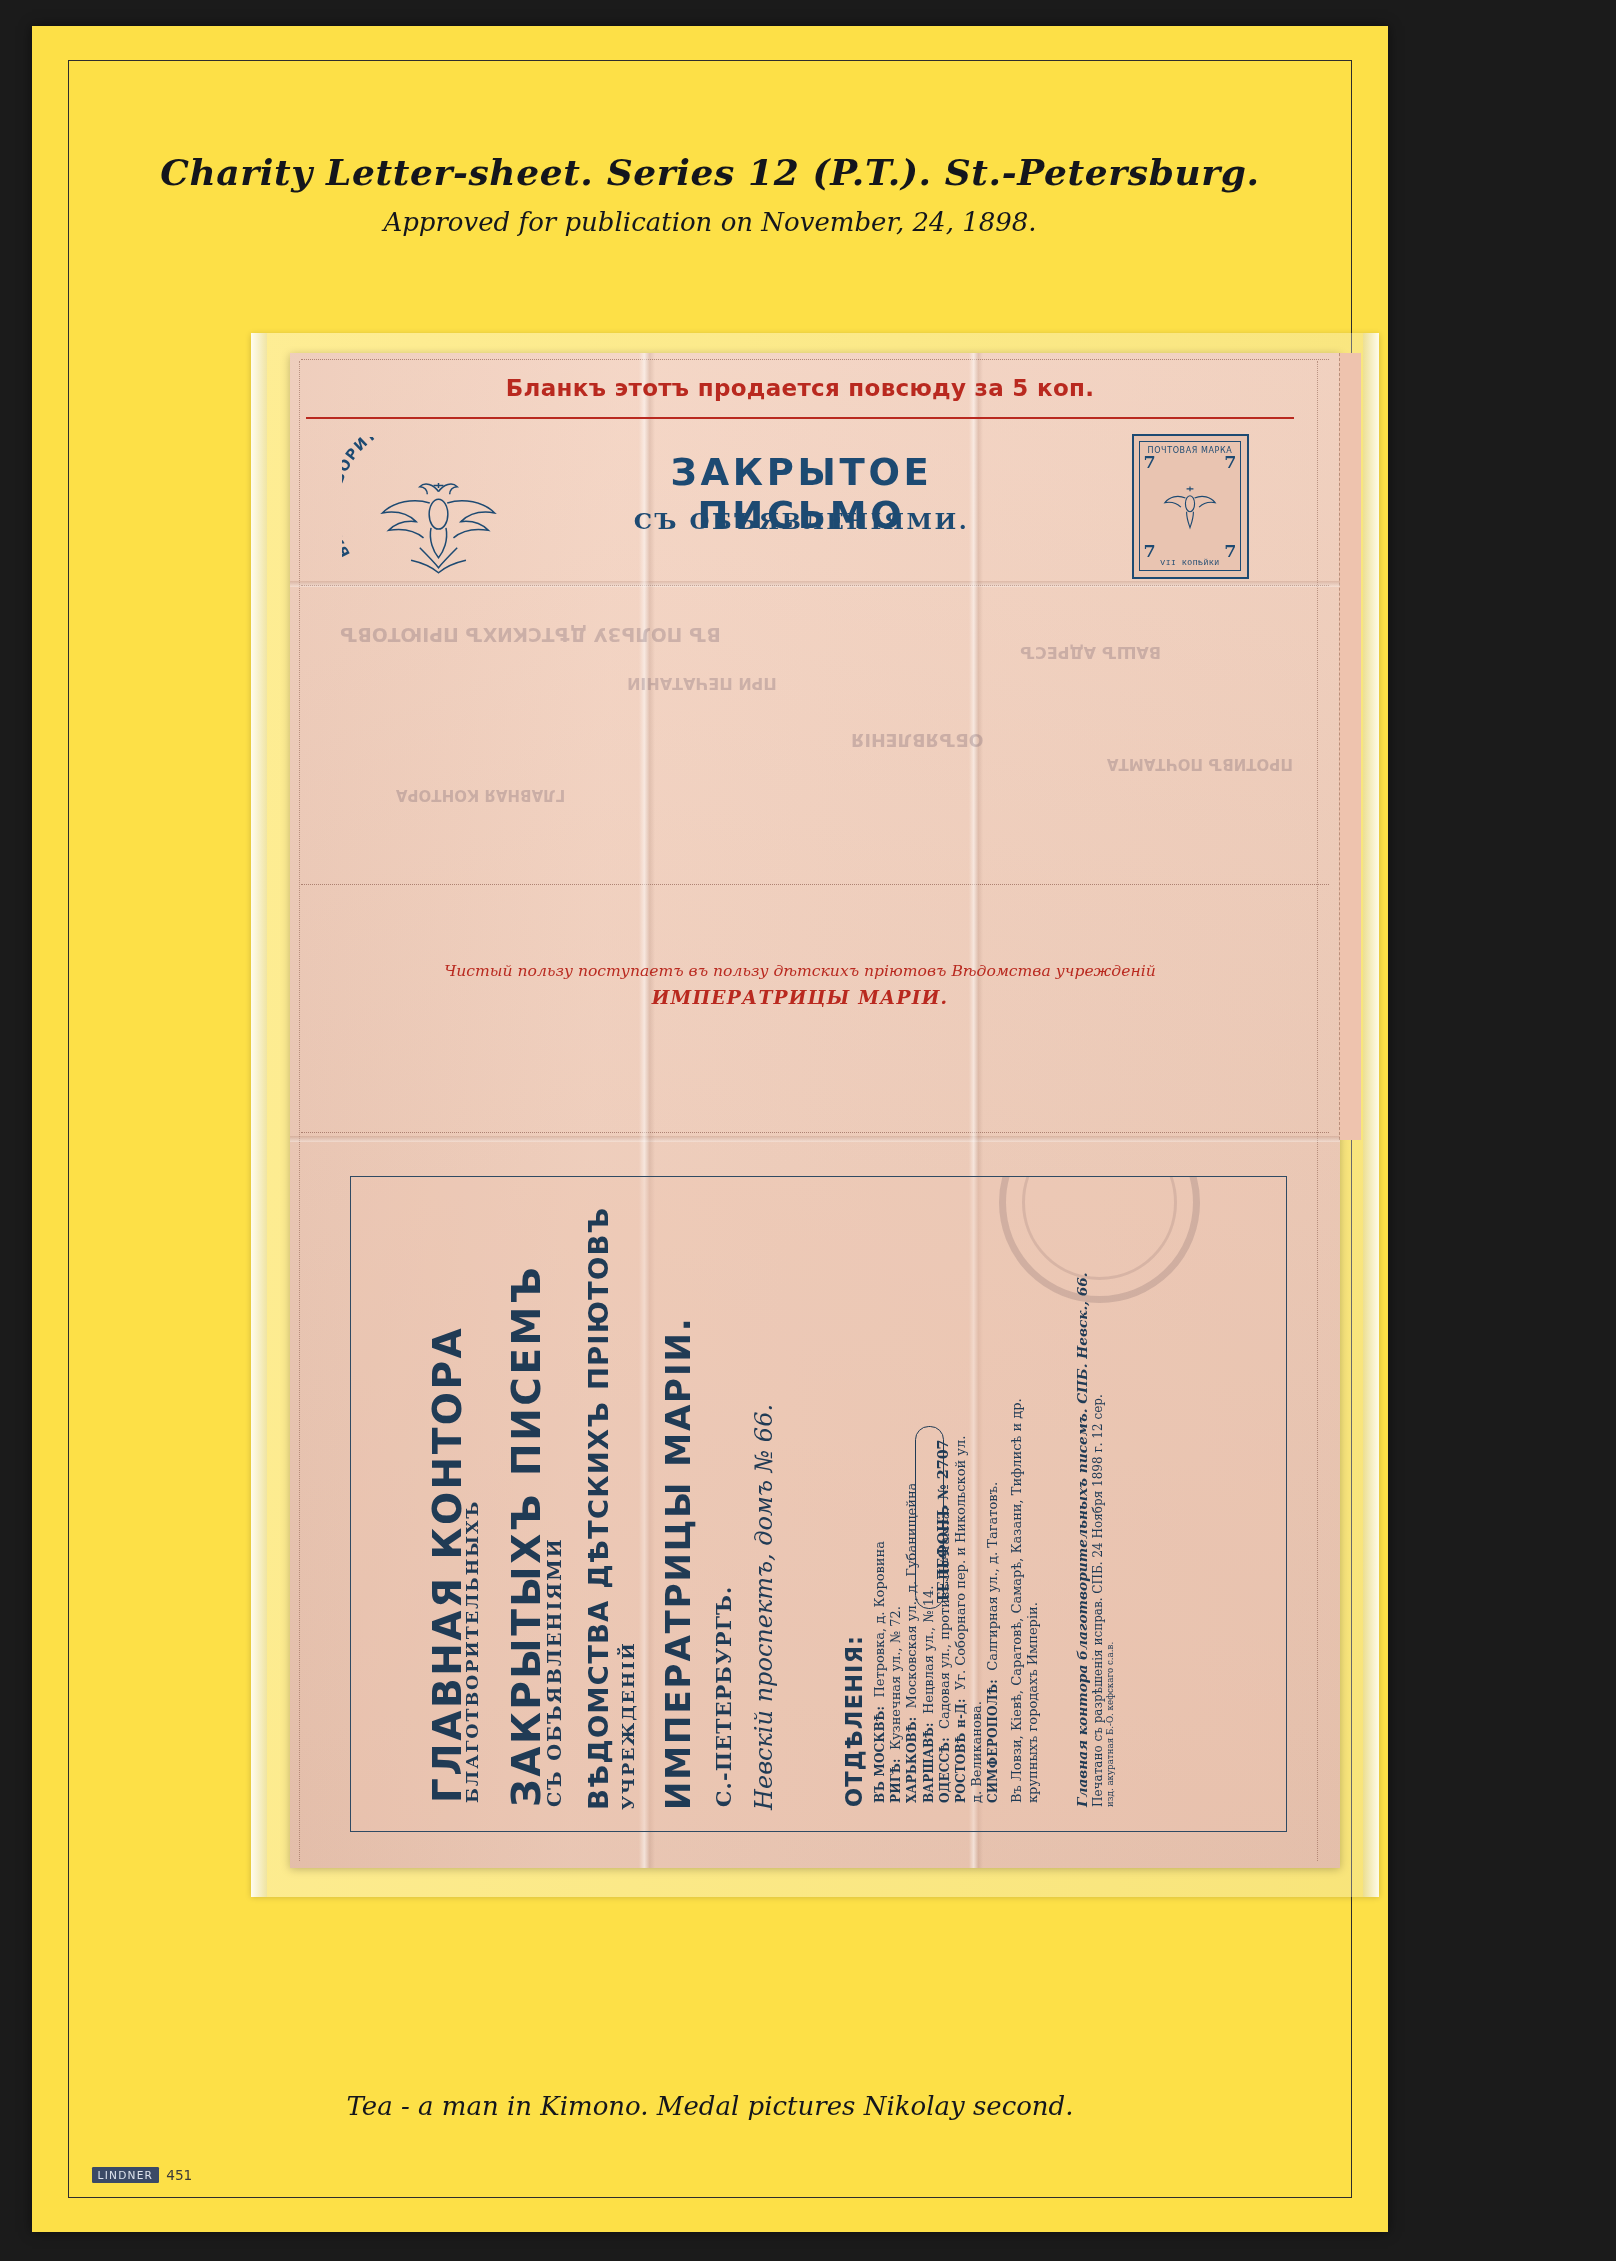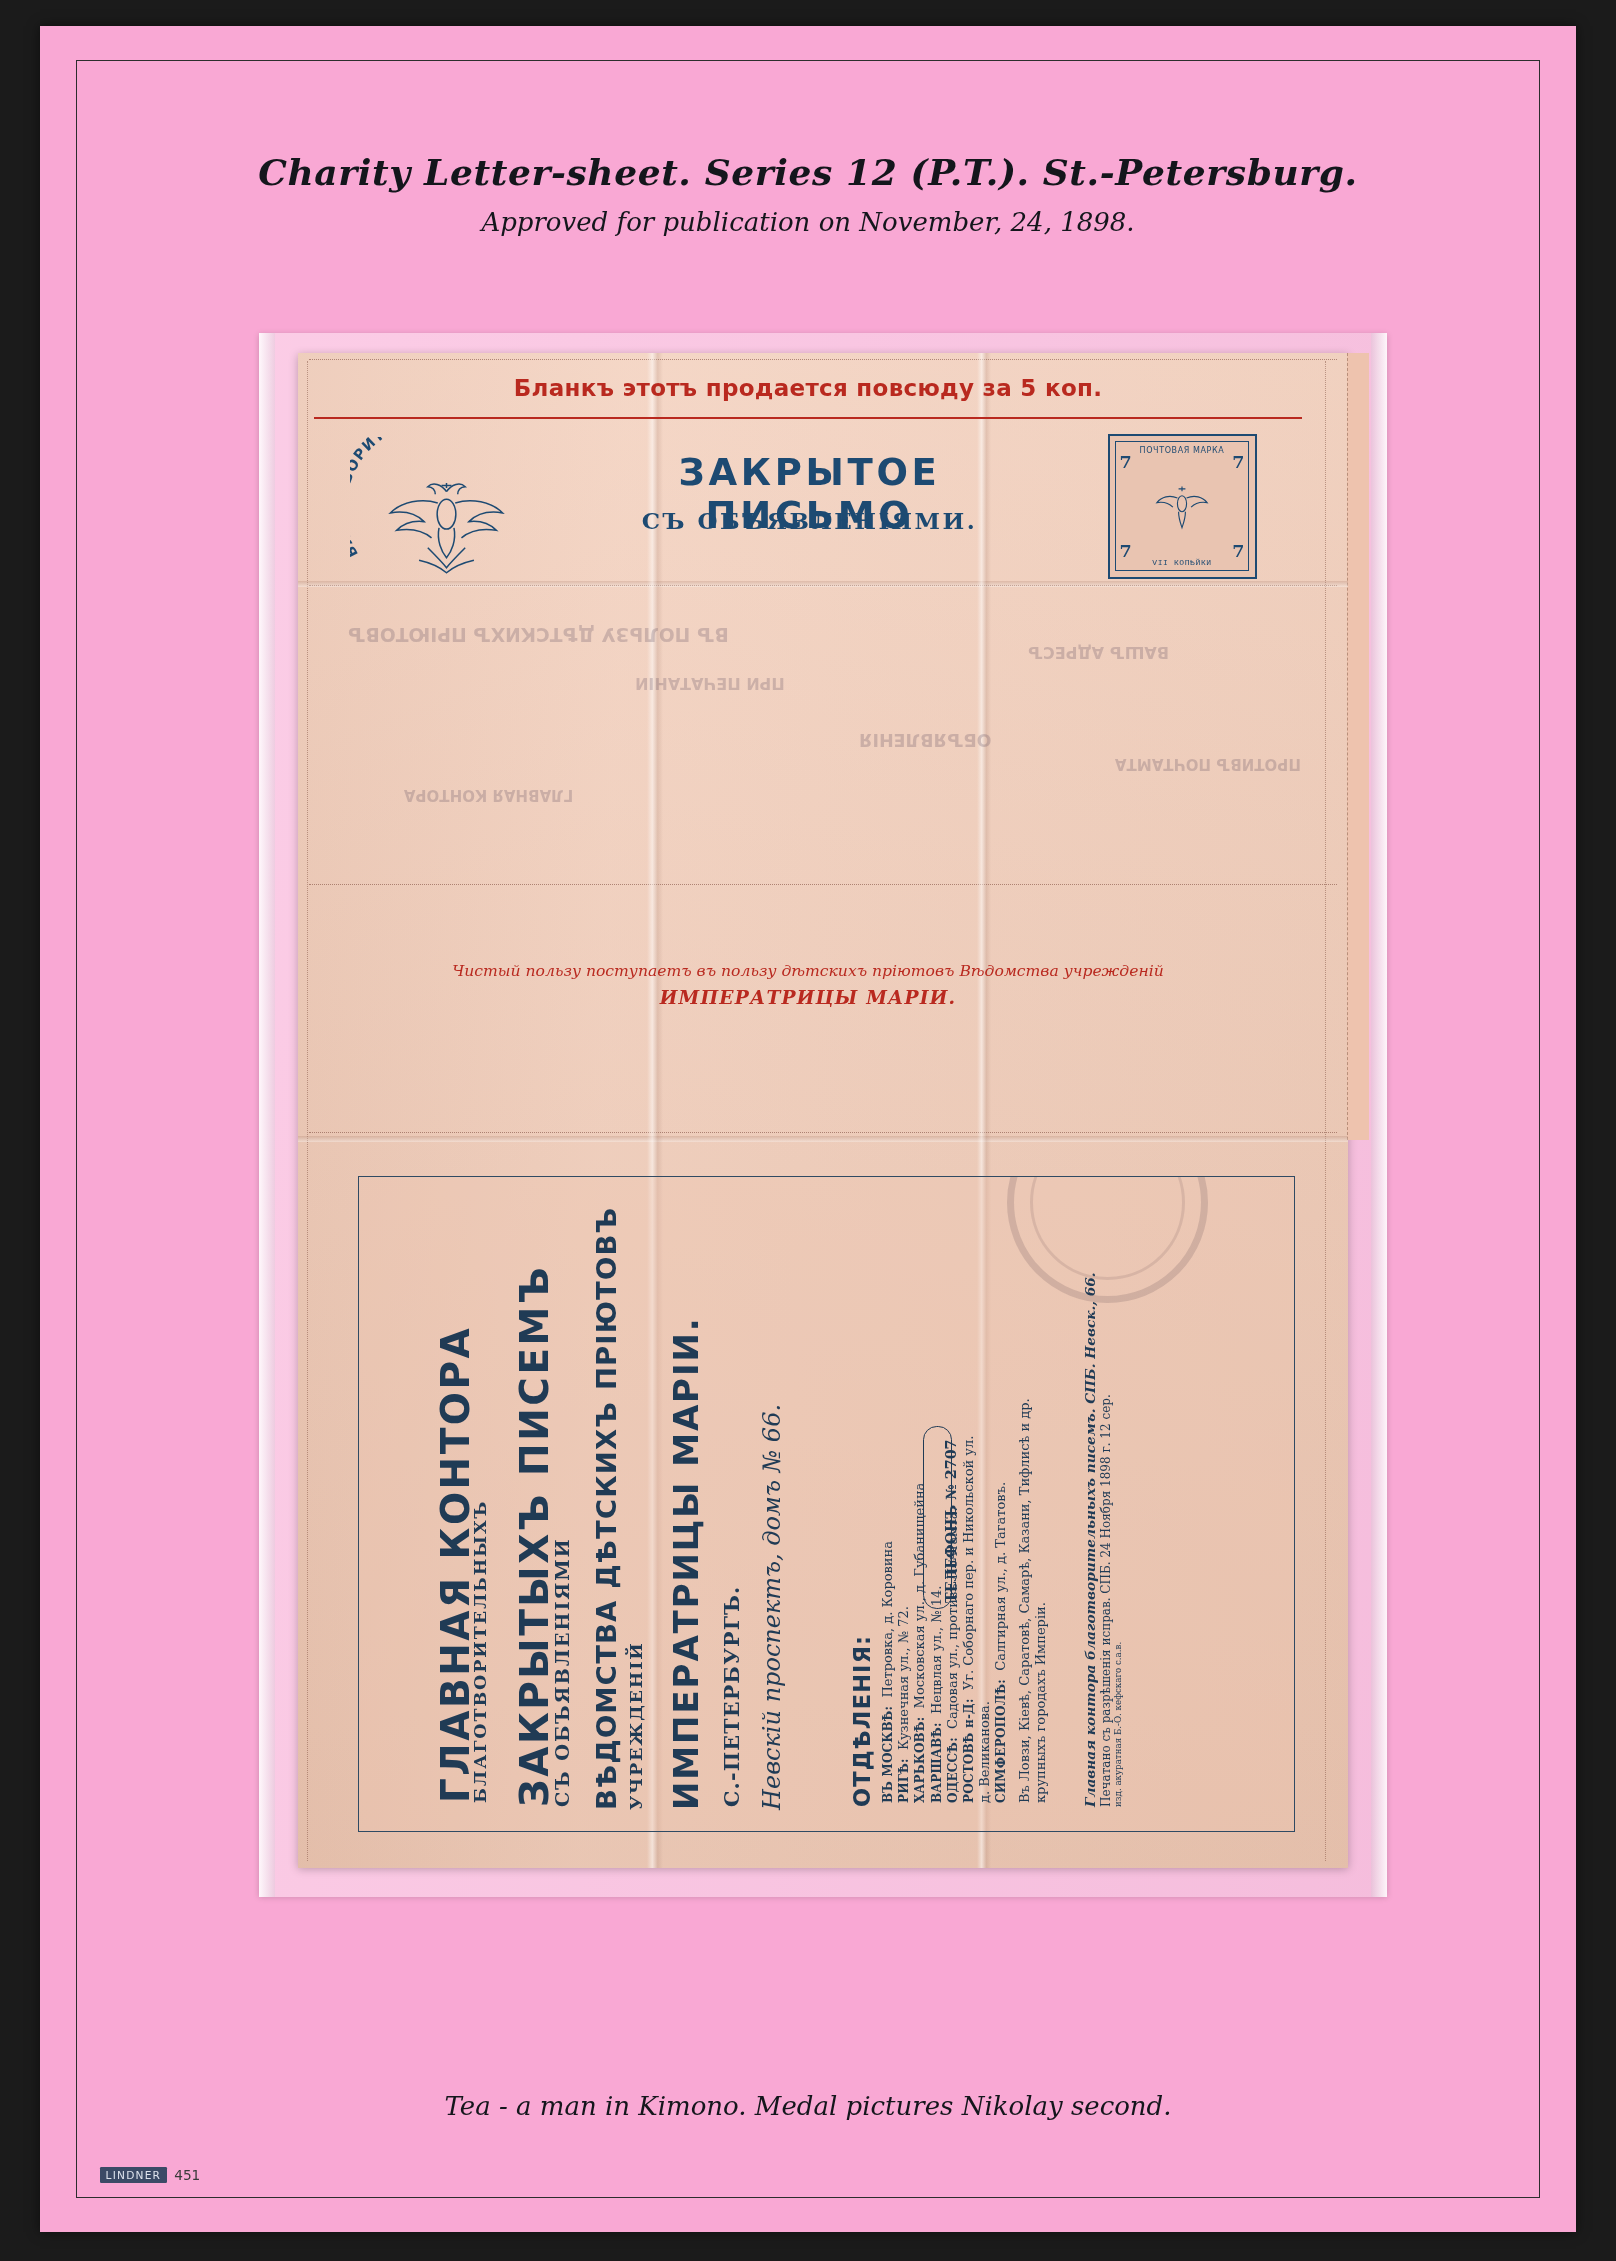--- a/index.html
+++ b/index.html
@@ -10,25 +10,25 @@
   body {
     width: 1617px;
     height: 2261px;
     font-family: "Liberation Serif", serif;
     overflow: hidden;
   }
 
   
   .page {
     position: absolute;
-    left: 40px;
+    left: 32px;
     top: 26px;
-    width: 1536px;
+    width: 1356px;
     height: 2206px;
-    background: #f9a8d4;
+    background: #fde047;
     box-shadow: 0 0 11.2px rgba(0,0,0,0.55);
   }
   .page-border {
     position: absolute;
     left: 36px;
     top: 34px;
     right: 36px;
     bottom: 34px;
     border: 1.2px solid #2d2d2d;
     pointer-events: none;
@@ -253,21 +253,20 @@
   
   .stamp {
     position: absolute;
     right: 49px;
     top: 72px;
     width: 113px;
     height: 141px;
     border: 2.5px double #1d4a72;
     background: #e9c4b1;
     color: #1d4a72;
-    padding-left: 32px;
   }
   .stamp-inner {
     position: absolute;
     inset: 5.6px;
     border: 1.2px solid #1d4a72;
   }
   .stamp-top, .stamp-bottom {
     position: absolute;
     left: 0; right: 0;
     text-align: center;

